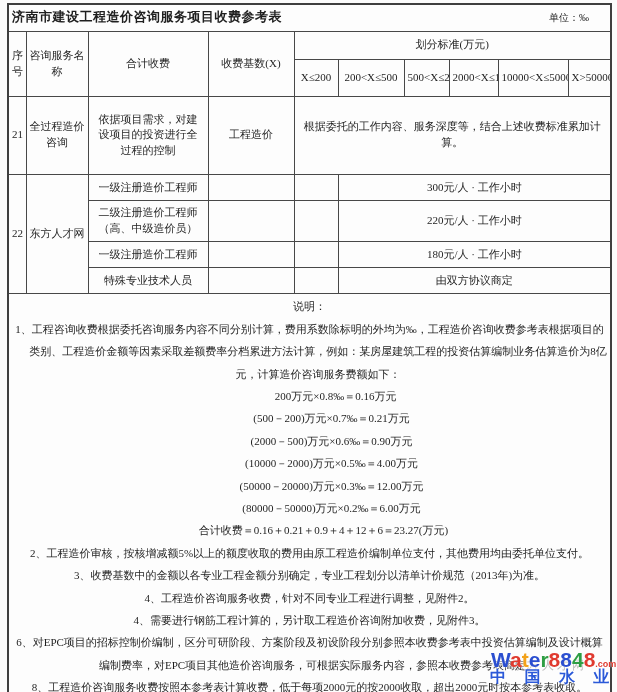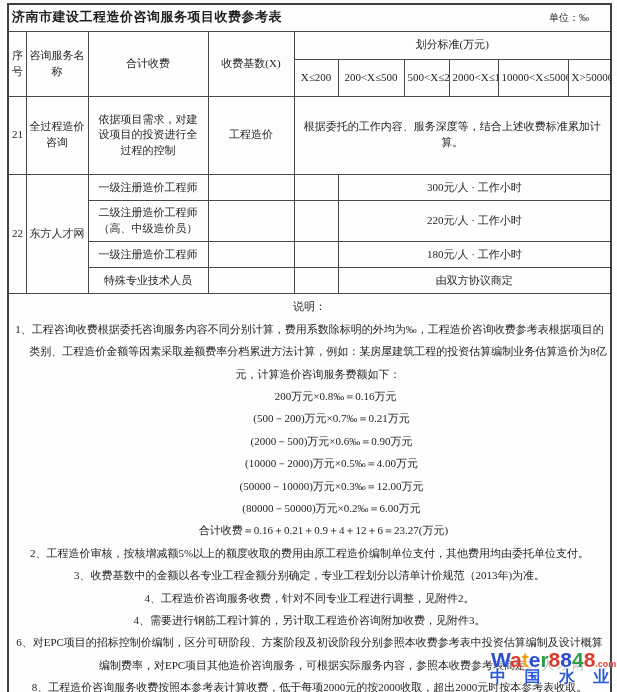--- a/index.html
+++ b/index.html
@@ -175,21 +175,21 @@
     </tr>
 
     <tr class="h-notes">
       <td colspan="10" class="notes-cell">
         <div class="note-line">说明：</div>
         <div class="note-line hang">1、工程咨询收费根据委托咨询服务内容不同分别计算，费用系数除标明的外均为‰，工程造价咨询收费参考表根据项目的类别、工程造价金额等因素采取差额费率分档累进方法计算，例如：某房屋建筑工程的投资估算编制业务估算造价为8亿元，计算造价咨询服务费额如下：</div>
         <div class="formula f-first">200万元×0.8‰＝0.16万元</div>
         <div class="formula">(500－200)万元×0.7‰＝0.21万元</div>
         <div class="formula">(2000－500)万元×0.6‰＝0.90万元</div>
         <div class="formula">(10000－2000)万元×0.5‰＝4.00万元</div>
-        <div class="formula">(50000－10000)万元×0.3‰＝12.00万元</div>
+        <div class="formula">(50000－20000)万元×0.3‰＝12.00万元</div>
         <div class="formula">(80000－50000)万元×0.2‰＝6.00万元</div>
         <div class="formula total">合计收费＝0.16＋0.21＋0.9＋4＋12＋6＝23.27(万元)</div>
         <div class="note-line hang">2、工程造价审核，按核增减额5%以上的额度收取的费用由原工程造价编制单位支付，其他费用均由委托单位支付。</div>
         <div class="note-line hang">3、收费基数中的金额以各专业工程金额分别确定，专业工程划分以清单计价规范（2013年)为准。</div>
         <div class="note-line hang">4、工程造价咨询服务收费，针对不同专业工程进行调整，见附件2。</div>
         <div class="note-line hang">4、需要进行钢筋工程计算的，另计取工程造价咨询附加收费，见附件3。</div>
         <div class="note-line hang">6、对EPC项目的招标控制价编制，区分可研阶段、方案阶段及初设阶段分别参照本收费参考表中投资估算编制及设计概算编制费率，对EPC项目其他造价咨询服务，可根据实际服务内容，参照本收费参考表商定。</div>
         <div class="note-line hang">8、工程造价咨询服务收费按照本参考表计算收费，低于每项2000元的按2000收取，超出2000元时按本参考表收取。</div>
         <div class="note-line hang">8、采用上述办法不便计算的，参照本收费参考表中的计时收费单价，由工程造价咨询单位与</div>
 

